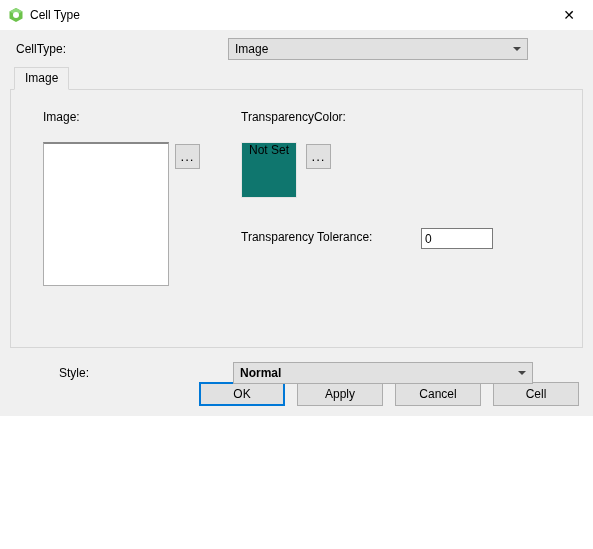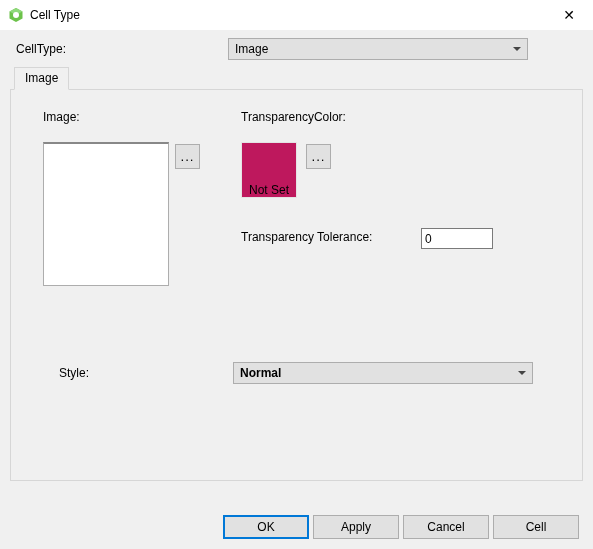--- a/index.html
+++ b/index.html
@@ -6,21 +6,21 @@
   html, body {
     margin: 0; padding: 0;
     width: 593px; height: 549px;
     font-family: "Segoe UI", Tahoma, sans-serif;
     font-size: 12px;
     background: #fff;
     color: #000;
     overflow: hidden;
   }
   .window {
-    width: 593px; height: 549px;
+    width: 593px; height: 416px;
     display: flex; flex-direction: column;
     background: #fff;
   }
   .titlebar {
     height: 30px;
     display: flex; align-items: center;
     padding: 0 2px 0 8px;
     border-bottom: 1px solid #fff;
   }
   .titlebar .icon {
@@ -107,23 +107,23 @@
   }
   .btn-img-browse {
     position: absolute;
     left: 164px; top: 54px;
     width: 25px; height: 25px;
   }
   .tc-swatch {
     position: absolute;
     left: 230px; top: 52px;
     width: 56px; height: 56px;
-    background: #be185d;
+    background: #0f766e;
     border: 1px solid #e4e4e4;
-    display: flex; align-items: flex-end; justify-content: center;
+    display: flex; align-items: flex-start; justify-content: center;
   }
   .btn-tc-browse {
     position: absolute;
     left: 295px; top: 54px;
     width: 25px; height: 25px;
   }
   .browse-btn {
     background: #e1e1e1;
     border: 1px solid #adadad;
     text-align: center;
@@ -157,21 +157,21 @@
     transform: translateY(-50%);
     width: 0; height: 0;
     border-left: 4px solid transparent;
     border-right: 4px solid transparent;
     border-top: 4px solid #444;
   }
 
   .button-row {
     height: 44px;
     display: flex; align-items: center; justify-content: flex-end;
-    gap: 4px;
+    gap: 12px;
     padding-right: 4px;
   }
   .dlg-btn {
     width: 86px; height: 24px;
     background: #e1e1e1;
     border: 1px solid #adadad;
     display: flex; align-items: center; justify-content: center;
     font: inherit;
   }
   .dlg-btn.default {

